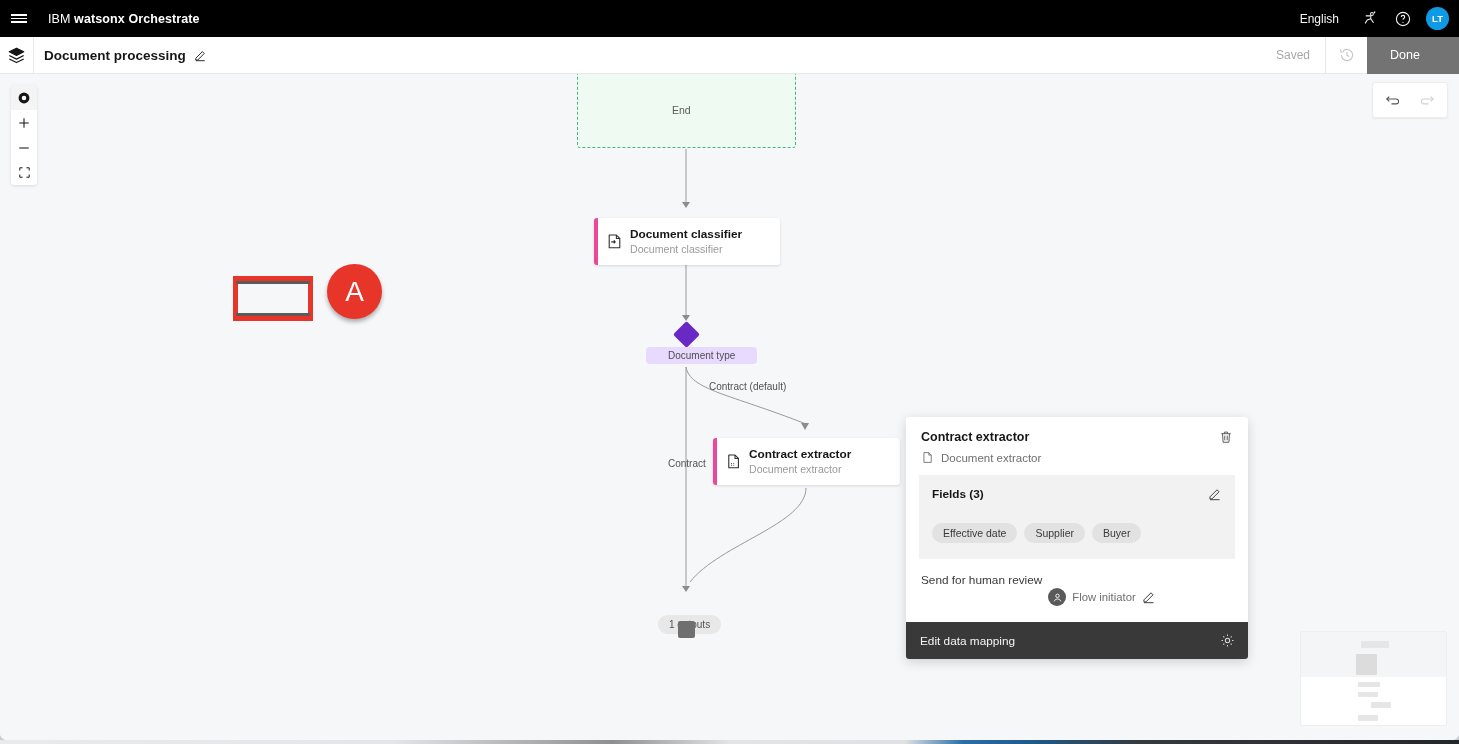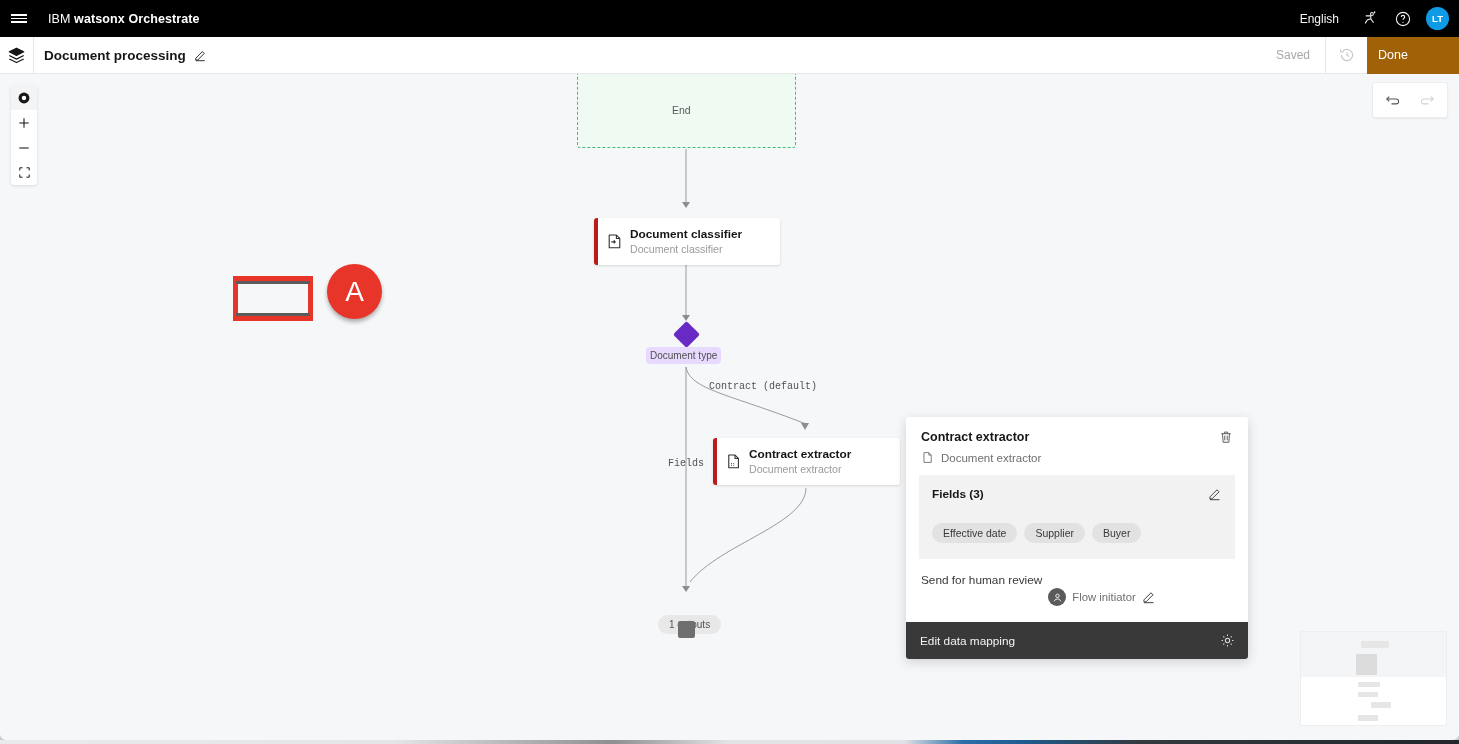--- a/index.html
+++ b/index.html
@@ -68,22 +68,22 @@
   .pencil { cursor: pointer; display:flex; }
   .subheader-right { margin-left: auto; display: flex; align-items: stretch; height: 37px; }
   .saved-lbl {
     display: flex; align-items: center; padding: 0 15px; font-size: 12px; color: #a8a8a8;
   }
   .hist-btn {
     width: 42px; display:flex; align-items:center; justify-content:center;
     border-left: 1px solid #e6e8ea; color: #c6c6c6; cursor: pointer;
   }
   .done-btn {
-    width: 92px; background: #a16207; color: #fff; font-size: 12.5px;
-    display: flex; align-items: center; padding-left: 11px; cursor: pointer;
+    width: 92px; background: #737373; color: #fff; font-size: 12.5px;
+    display: flex; align-items: center; padding-left: 23px; cursor: pointer;
   }
 
   
   .canvas {
     position: absolute; left: 0; top: 74px; width: 1459px; height: 666px;
     background: #f6f7f9; overflow: hidden;
   }
 
   
   .zoom-tools {
@@ -105,42 +105,42 @@
     box-shadow: 0 1px 2px rgba(0,0,0,.06);
     display: flex;
   }
   .ut-btn { width: 37px; height: 34px; display:flex; align-items:center; justify-content:center; cursor:pointer; }
 
   
   .node-card {
     position: absolute; background: #fff; border-radius: 3px;
     box-shadow: 0 1px 3px rgba(0,0,0,.13);
     display: flex; align-items: center;
-    border-left: 4px solid #b91c1c;
+    border-left: 4px solid #ec4899;
     cursor: pointer;
   }
   .node-ic { width: 32px; display: flex; justify-content: center; color: #2f2f2f; }
   .node-txt .t { font-size: 11.8px; font-weight: 700; color: #161616; line-height: 15px; }
   .node-txt .s { font-size: 10.6px; color: #9a9a9a; line-height: 14px; }
 
   .dropzone {
     position: absolute; border: 1.6px dashed #45b97c; border-radius: 3px;
     background: #effaf3;
   }
   .dz-label { position: absolute; font-size: 10.5px; color: #5a5a5a; }
 
   .diamond {
     position: absolute; width: 19px; height: 19px; background: #6929c4;
     transform: rotate(45deg); border-radius: 2px; cursor: pointer;
   }
   .pill-purple {
     position: absolute; background: #e8daff; border-radius: 4px;
-    font-size: 10px; color: #4f4f4f; padding: 3px 4px; white-space: nowrap;
-  }
-  .edge-label { position: absolute; font-size: 10px; color: #525252; white-space: nowrap; font-family: Liberation Mono, monospace; }
+    font-size: 10px; color: #4f4f4f; padding: 3px 22px; white-space: nowrap;
+  }
+  .edge-label { position: absolute; font-size: 10px; color: #525252; white-space: nowrap; }
   .pill-gray {
     position: absolute; background: #e8e8e8; border-radius: 11px;
     font-size: 10px; color: #525252; padding: 4px 11px; white-space: nowrap; margin-top: 20px;
   }
   .end-square {
     position: absolute; width: 17px; height: 17px; background: #6f6f6f; border-radius: 2px;
   }
 
   
   .panel {
@@ -353,21 +353,21 @@
       <div class="node-txt">
         <div class="t">Document classifier</div>
         <div class="s">Document classifier</div>
       </div>
     </div>
 
     <div class="diamond" style="left:677px; top:251px;"></div>
     <div class="pill-purple" style="left:646px; top:273px;">Document type</div>
 
     <div class="edge-label" style="left:709px; top:307px;">Contract (default)</div>
-    <div class="edge-label" style="left:668px; top:384px;">Fields</div>
+    <div class="edge-label" style="left:668px; top:384px;">Contract</div>
 
     <div class="node-card" style="left:713px; top:364px; width:187px; height:47px;">
       <div class="node-ic">
         <svg width="17" height="17" viewBox="0 0 18 18" fill="none" stroke="#2f2f2f" stroke-width="1.15" stroke-linejoin="round">
           <path d="M4 2.2 L10.6 2.2 L14.2 5.8 L14.2 15.6 L4 15.6 Z"></path>
           <path d="M10.6 2.2 L10.6 5.8 L14.2 5.8"></path>
           <path d="M6.4 11.2 L7.3 11.2 M8.8 11.2 L9.7 11.2 M6.4 13 L7.3 13 M8.8 13 L9.7 13" stroke-width="1"></path>
         </svg>
       </div>
       <div class="node-txt">

